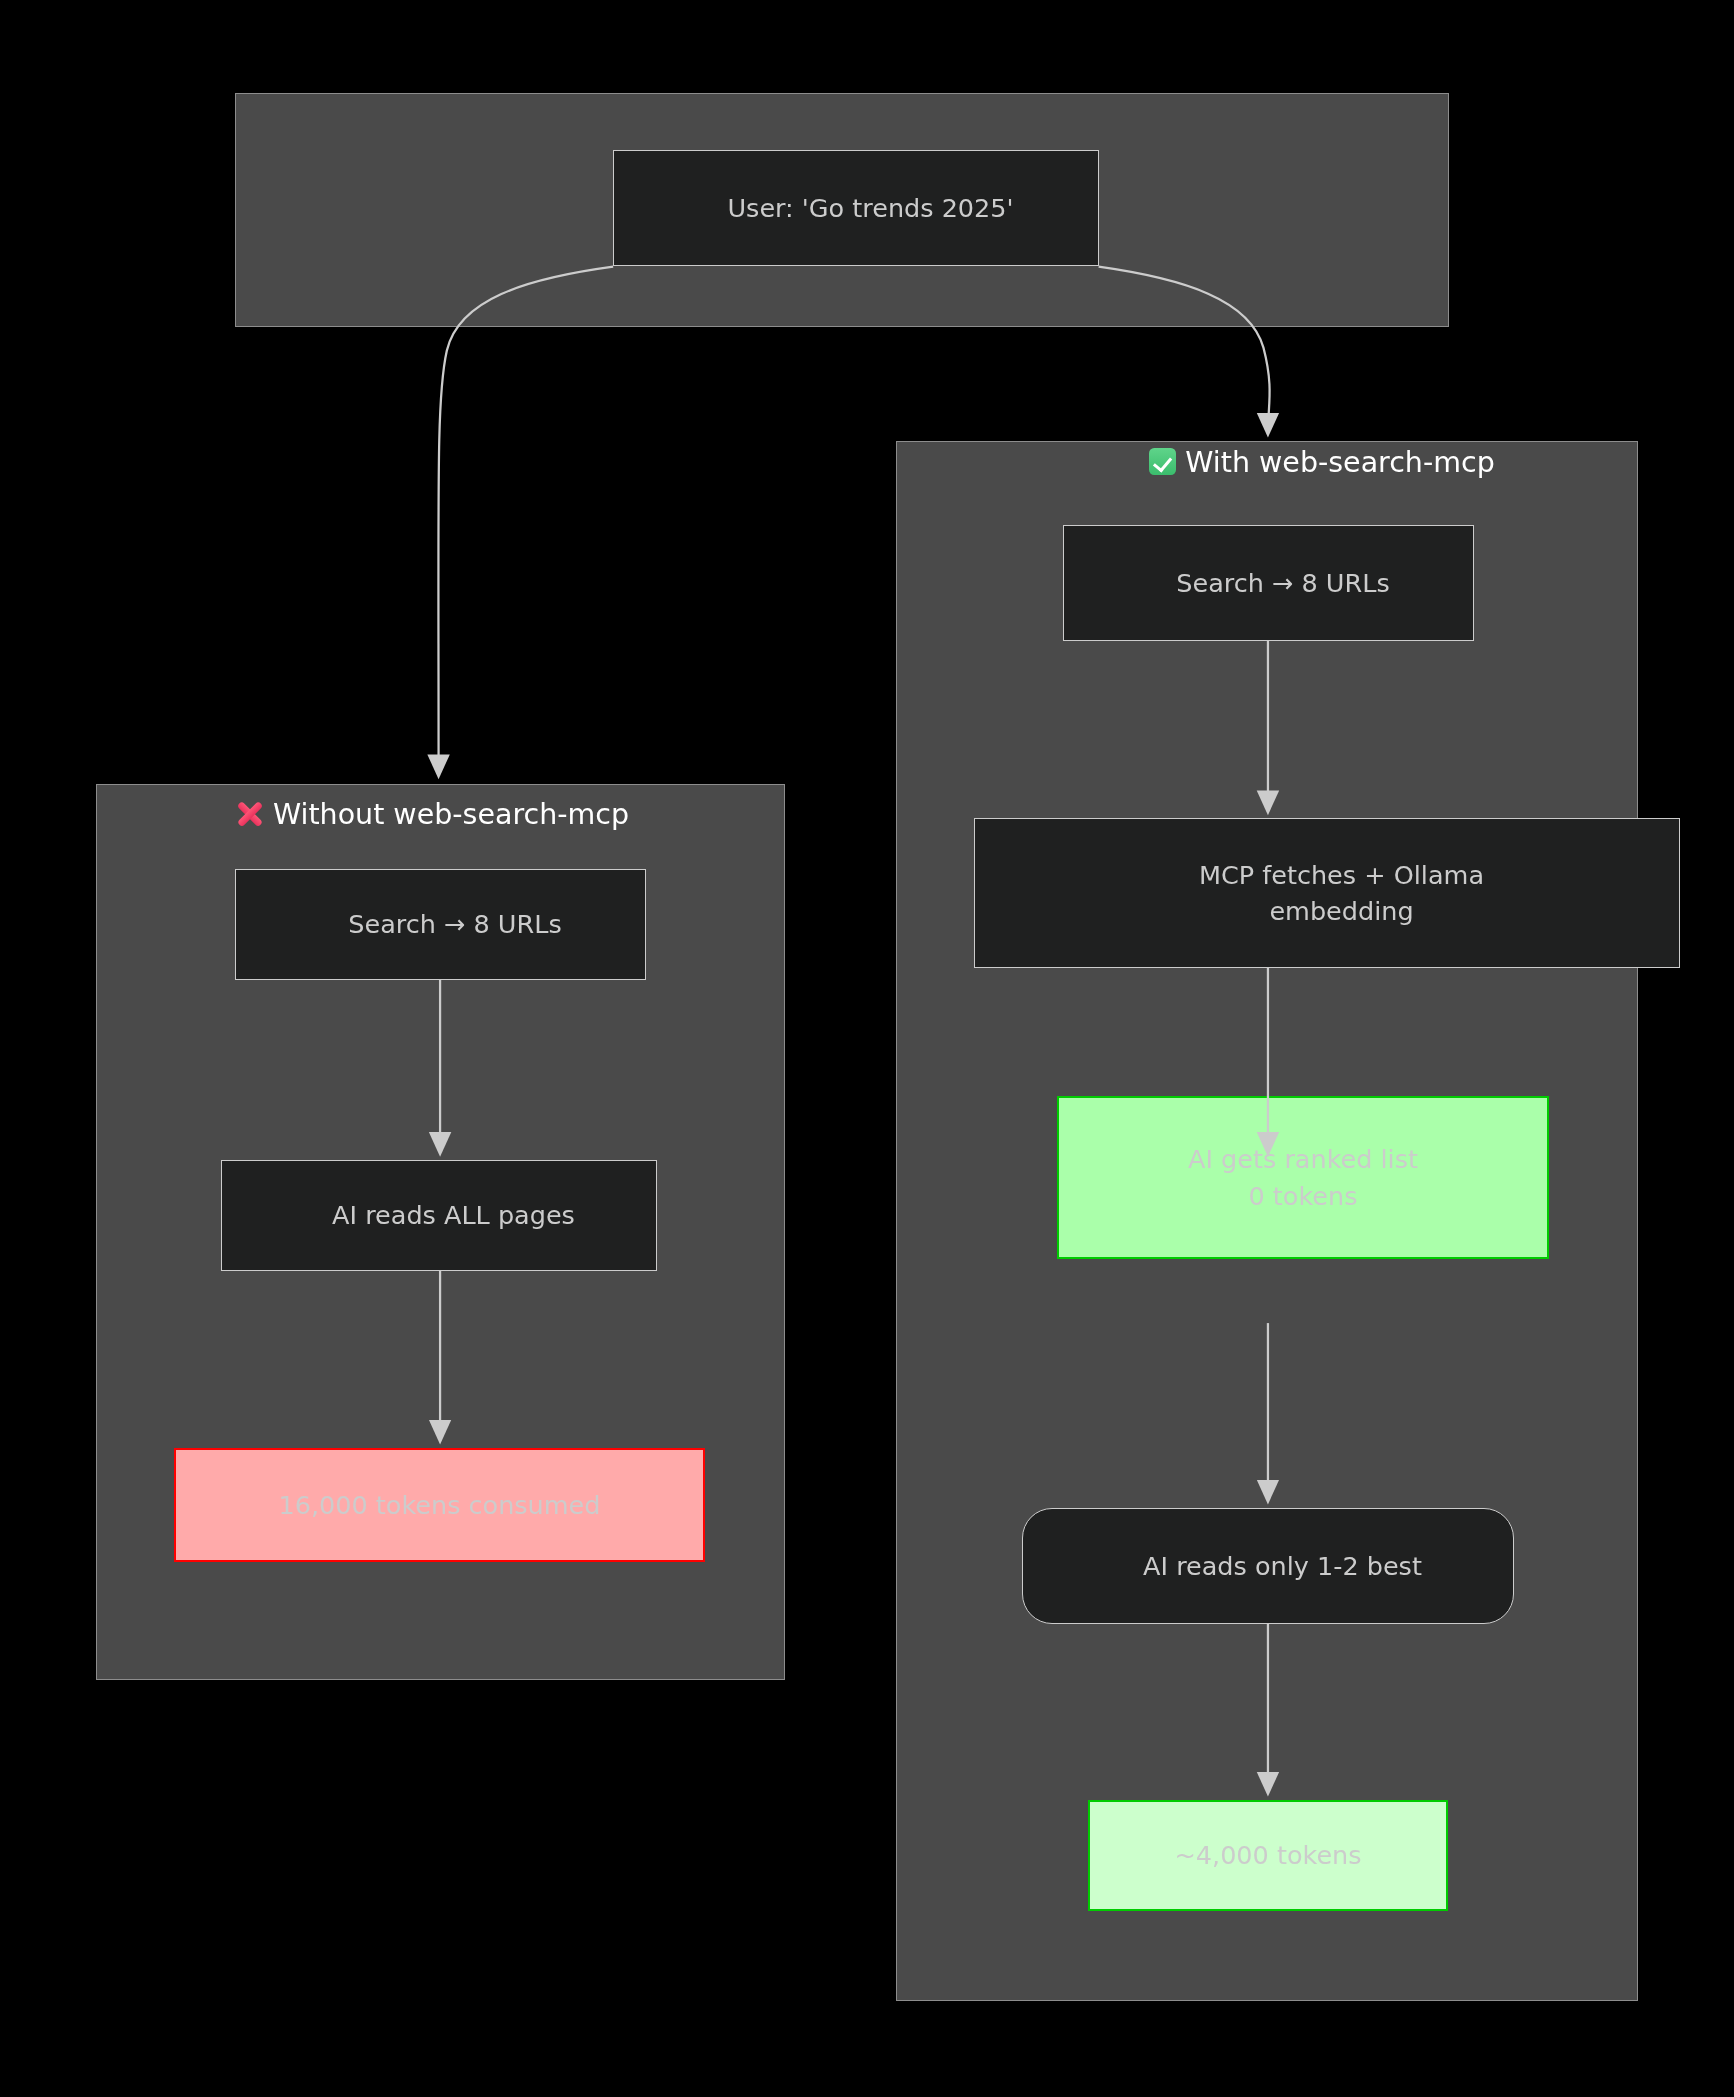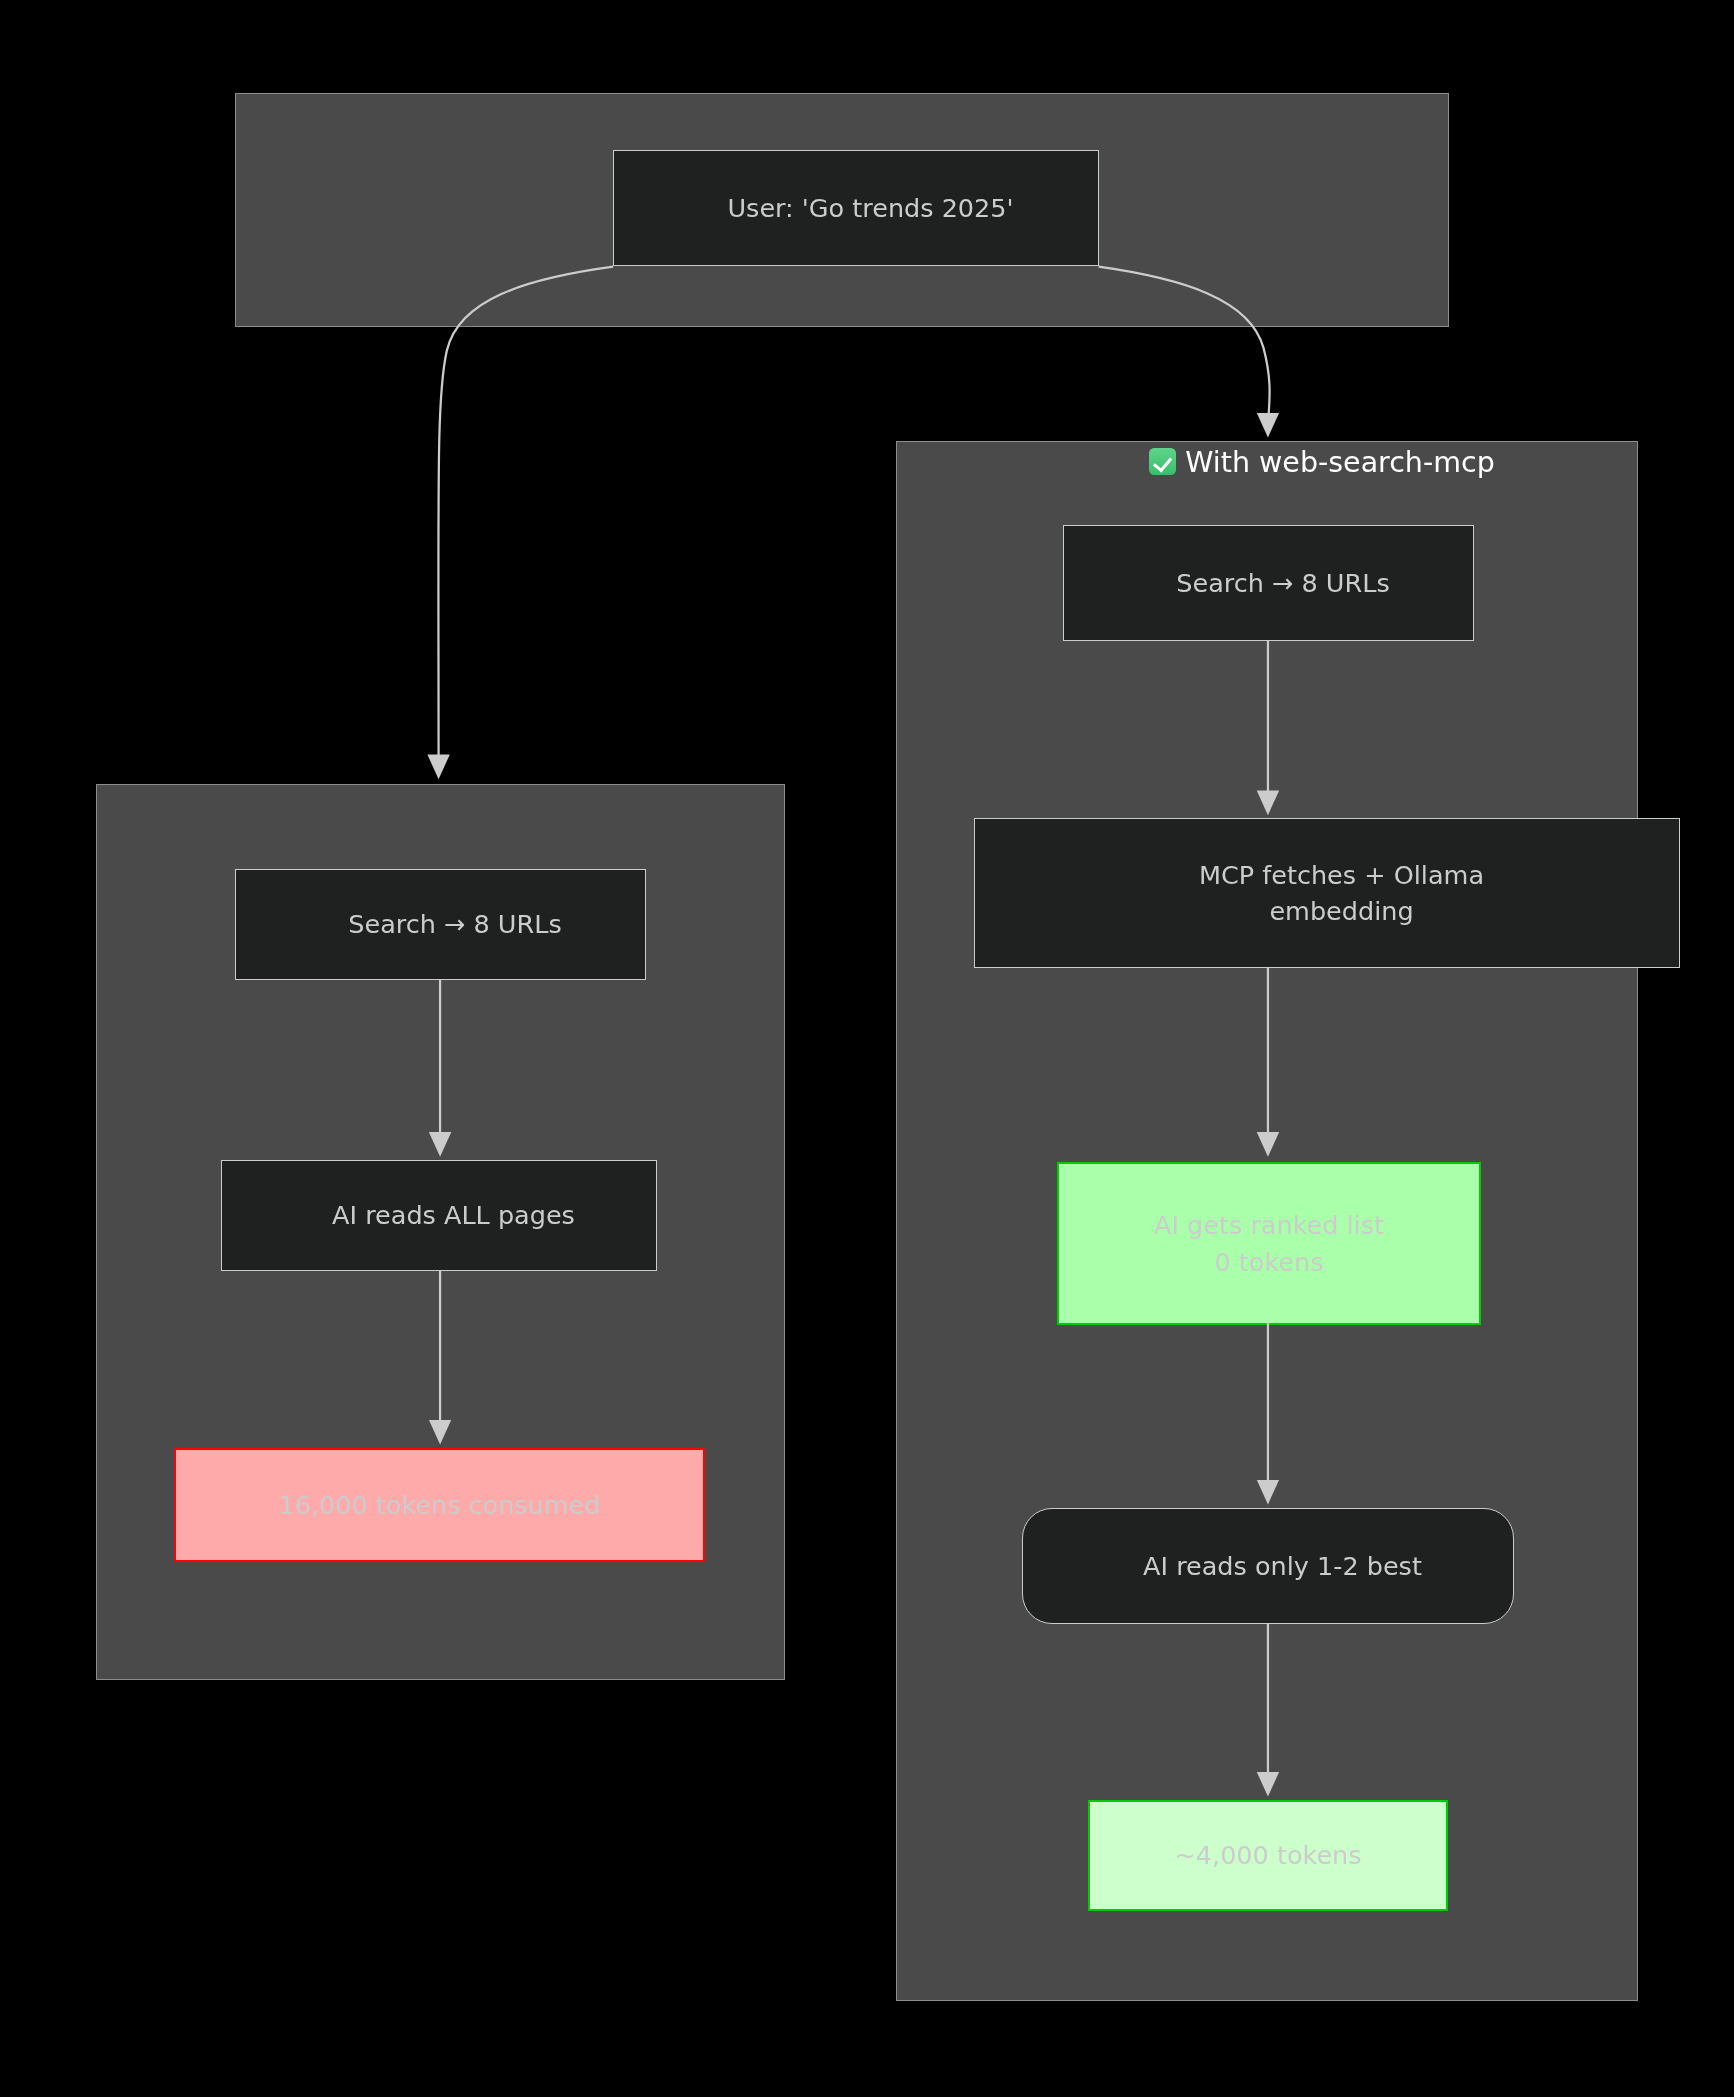--- a/index.html
+++ b/index.html
@@ -177,21 +177,21 @@
 
   
   #node-user        { left: 613px;  top: 150px;  width: 486px; height: 116px; }
 
   #node-search-a    { left: 235px;  top: 869px; width: 411px; height: 111px; }
   #node-readall     { left: 221px;  top: 1160px; width: 436px; height: 111px; }
   #node-tokens16k   { left: 174px;  top: 1448px; width: 531px; height: 114px; }
 
   #node-search-b    { left: 1063px; top: 525px;  width: 411px; height: 116px; }
   #node-mcp         { left: 974px; top: 818px; width: 706px; height: 150px; }
-  #node-ranked      { left: 1057px; top: 1162px; width: 424px; height: 163px; }
+  #node-ranked      { left: 1057px; top: 1096px; width: 492px; height: 163px; }
   #node-read12      { left: 1022px; top: 1508px; width: 492px; height: 116px; border-radius: 30px; }
   #node-tokens4k    { left: 1088px; top: 1800px; width: 360px; height: 111px; }
 
   .node-text {
     white-space: pre-line;
     padding: 0 10.5px;
   }
 </style>
 </head>
 <body>
@@ -221,20 +221,23 @@
 
     <path d="M 1692,855 L 1692,1082" fill="none" stroke="#cccccc" stroke-width="3" marker-end="url(#arrow)"></path>
 
     <path d="M 1692,1292 L 1692,1538" fill="none" stroke="#cccccc" stroke-width="3" marker-end="url(#arrow)"></path>
 
     <path d="M 1692,1766 L 1692,2002" fill="none" stroke="#cccccc" stroke-width="3" marker-end="url(#arrow)"></path>
 
     <path d="M 1692,2167 L 1692,2392" fill="none" stroke="#cccccc" stroke-width="3" marker-end="url(#arrow)"></path>
   </svg>
 
+  <div class="subgraph-title" id="title-without">
+    <span class="title-emoji x-emoji"></span><span>Without web-search-mcp</span>
+  </div>
 
   <div class="subgraph-title" id="title-with">
     <span class="title-emoji check-emoji"></span><span>With web-search-mcp</span>
   </div>
 
   <div class="node node-default" id="node-user">
     <span class="node-text">User: 'Go trends 2025'</span>
   </div>
 
   <div class="node node-default" id="node-search-a">

